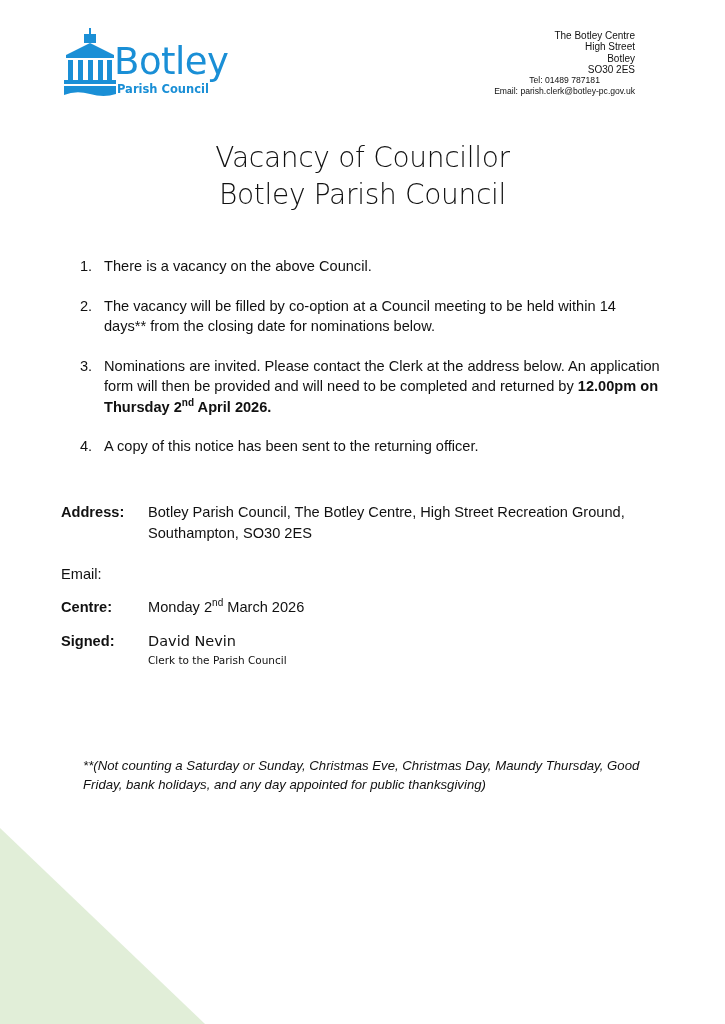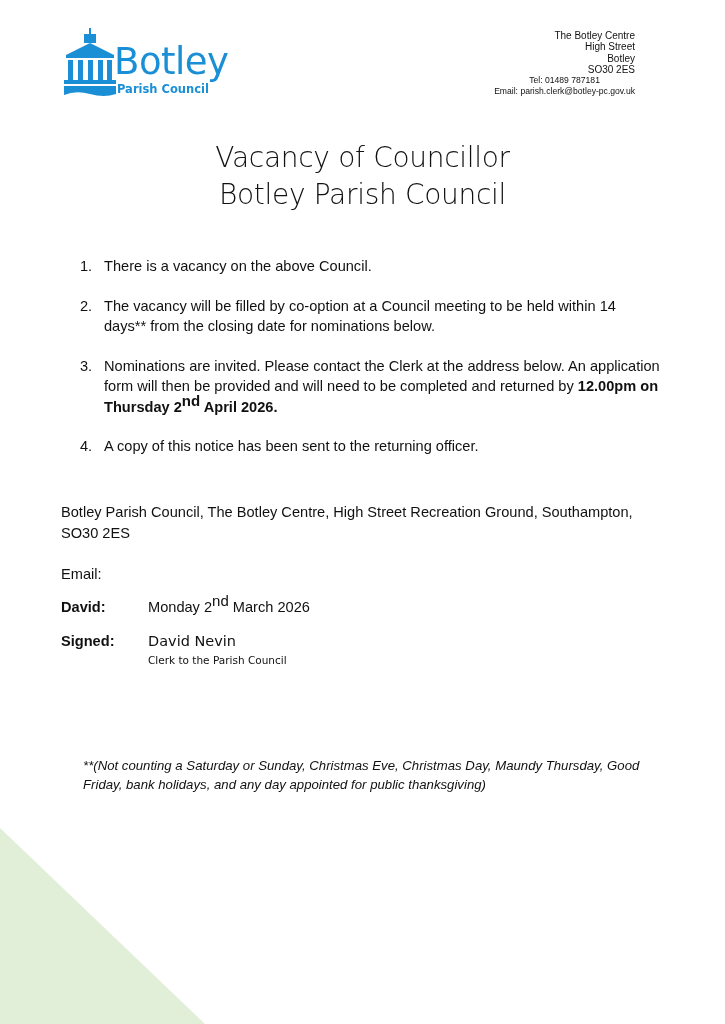--- a/index.html
+++ b/index.html
@@ -30,21 +30,21 @@
     font-family: "DejaVu Sans", sans-serif; font-weight: 200; font-size: 28px; line-height: 37px; color: #111;
     letter-spacing: -0.3px;
   }
   .list {
     position: absolute; left: 80px; top: 256px; width: 580px;
     font-family: "Liberation Sans", sans-serif; font-size: 14.6px; line-height: 20.5px; color: #111;
   }
   .item { display: flex; margin-bottom: 19px; }
   .num { width: 24px; flex: none; }
   .txt { flex: 1; }
-  sup { font-size: 15px; line-height: 0; vertical-align: 6px; }
+  sup { font-size: 10px; line-height: 0; vertical-align: 6px; }
   .fields {
     position: absolute; left: 61px; top: 502px; width: 600px;
     font-family: "Liberation Sans", sans-serif; font-size: 14.6px; line-height: 20.5px; color: #111;
   }
   .row { display: flex; }
   .lbl { width: 87px; flex: none; }
   .lbl.b { font-weight: bold; }
   .val { flex: 1; }
   .link { color: #2138c9; text-decoration: underline; }
   .signer { font-family: "DejaVu Sans", sans-serif; font-size: 14.5px; }
@@ -109,27 +109,28 @@
     <span class="txt"><span>Nominations are invited. Please contact the Clerk at the address below. An application form will then be provided and will need to be completed and returned by </span><b><span>12.00pm on Thursday 2</span><sup>nd</sup><span> April 2026.</span></b></span>
   </div>
   <div class="item">
     <span class="num">4.</span>
     <span class="txt">A copy of this notice has been sent to the returning officer.</span>
   </div>
 </div>
 
 <div class="fields">
   <div class="row" style="margin-bottom:21px;">
+    <span class="lbl b">Address:</span>
     <span class="val">Botley Parish Council, The Botley Centre, High Street Recreation Ground, Southampton, SO30 2ES</span>
   </div>
   <div class="row" style="margin-bottom:12px;">
     <span class="lbl">Email:</span>
   </div>
   <div class="row" style="margin-bottom:14px;">
-    <span class="lbl b">David:</span>
+    <span class="lbl b">Centre:</span>
     <span class="val"><span>Monday 2</span><sup>nd</sup><span> March 2026</span></span>
   </div>
   <div class="row">
     <span class="lbl b">Signed:</span>
     <span class="val">
       <div class="signer">David Nevin</div>
       <div class="role">Clerk to the Parish Council</div>
     </span>
   </div>
 </div>

